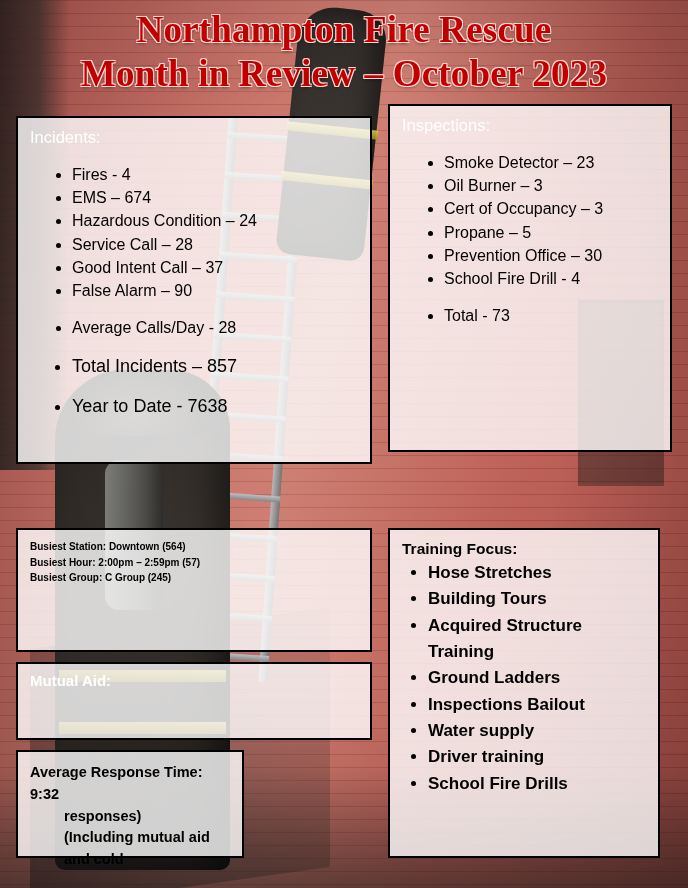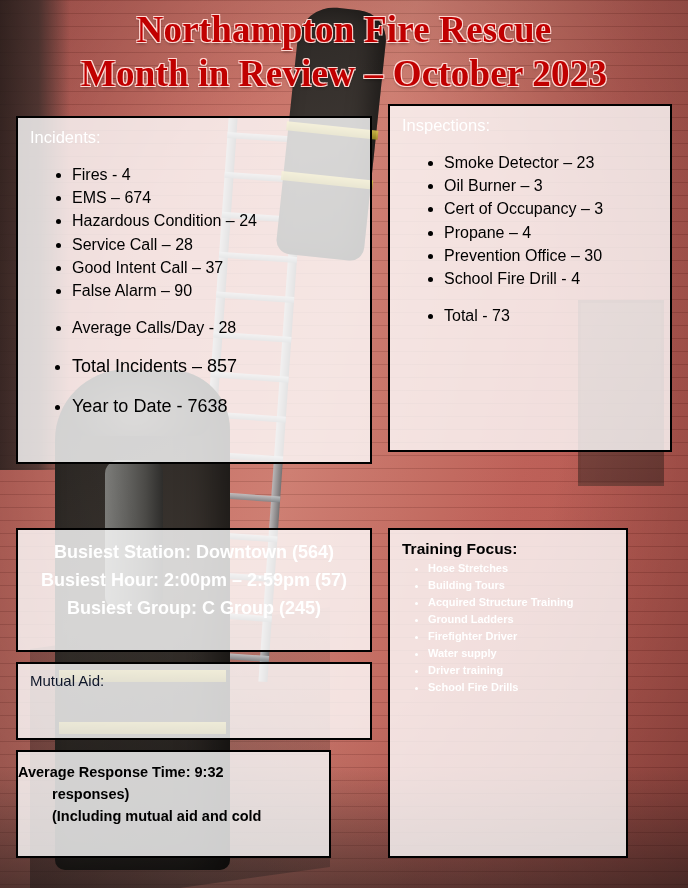--- a/index.html
+++ b/index.html
@@ -187,57 +187,56 @@
     width: 284px; height: 348px;
     padding: 10px 12px;
   }
   
   #stats {
     left: 16px; top: 528px;
     width: 356px; height: 124px;
     padding: 9px 12px;
   }
   #stats .line {
-    font-size: 18px;
+    font-size: 10px;
     font-weight: bold;
     line-height: 1.55;
-    color: #ffffff;
-    text-align: center;
+    color: #000000;
   }
   
   #mutual {
     left: 16px; top: 662px;
     width: 356px; height: 78px;
     padding: 8px 12px;
   }
-  #mutual .hdr { font-size: 15px; font-weight: normal; color: #0f172a; }
+  #mutual .hdr { font-size: 15px; font-weight: bold; color: #ffffff; }
   #mutual ul { margin: 2px 0 0 0; padding-left: 34px; }
   #mutual li { font-size: 15px; font-weight: bold; line-height: 1.5; }
   
   #response {
     left: 16px; top: 750px;
-    width: 315px; height: 108px;
-    padding: 10px 0;
+    width: 228px; height: 108px;
+    padding: 10px 12px;
   }
   #response .line {
     font-size: 14.5px;
     font-weight: bold;
     line-height: 1.5;
     color: #000;
   }
   #response .indent { padding-left: 34px; }
   
   #training {
     left: 388px; top: 528px;
-    width: 240px; height: 330px;
+    width: 272px; height: 330px;
     padding: 10px 12px;
   }
   #training .hdr { font-size: 15.5px; font-weight: bold; color: #000; margin-bottom: 2px; }
   #training ul { margin: 0; padding-left: 26px; }
-  #training li { font-size: 11px; font-weight: bold; line-height: 1.55; color: #ffffff; }
+  #training li { font-size: 17px; font-weight: bold; line-height: 1.55; color: #000000; }
 </style>
 </head>
 <body>
 
 <div id="poster">
 
   <div class="bg"></div>
   <div class="bg-dark-left"></div>
   <div class="bg-window"></div>
   <div class="bg-stair"></div>
@@ -297,21 +296,21 @@
         <li class="spaced big">Year to Date - 7638</li>
       </ul>
     </div>
 
     <div class="panel" id="inspections">
       <div class="panel-title">Inspections:</div>
       <ul class="items">
         <li>Smoke Detector – 23</li>
         <li>Oil Burner – 3</li>
         <li>Cert of Occupancy – 3</li>
-        <li>Propane – 4</li>
+        <li>Propane – 5</li>
         <li>Prevention Office – 30</li>
         <li>School Fire Drill - 4</li>
         <li class="spaced">Total - 73</li>
       </ul>
     </div>
 
     <div class="panel" id="stats">
       <div class="line">Busiest Station:  Downtown (564)</div>
       <div class="line">Busiest Hour:  2:00pm – 2:59pm (57)</div>
       <div class="line">Busiest Group:  C Group (245)</div>
@@ -327,21 +326,21 @@
       <div class="line indent">(Including mutual aid and cold</div>
     </div>
 
     <div class="panel" id="training">
       <div class="hdr">Training Focus:</div>
       <ul>
         <li>Hose Stretches</li>
         <li>Building Tours</li>
         <li>Acquired Structure Training</li>
         <li>Ground Ladders</li>
-        <li>Firefighter Driver</li>
+        <li>Inspections Bailout</li>
         <li>Water supply</li>
         <li>Driver training</li>
         <li>School Fire Drills</li>
       </ul>
     </div>
 
   </div>
 </div>
 
 </body></html>

